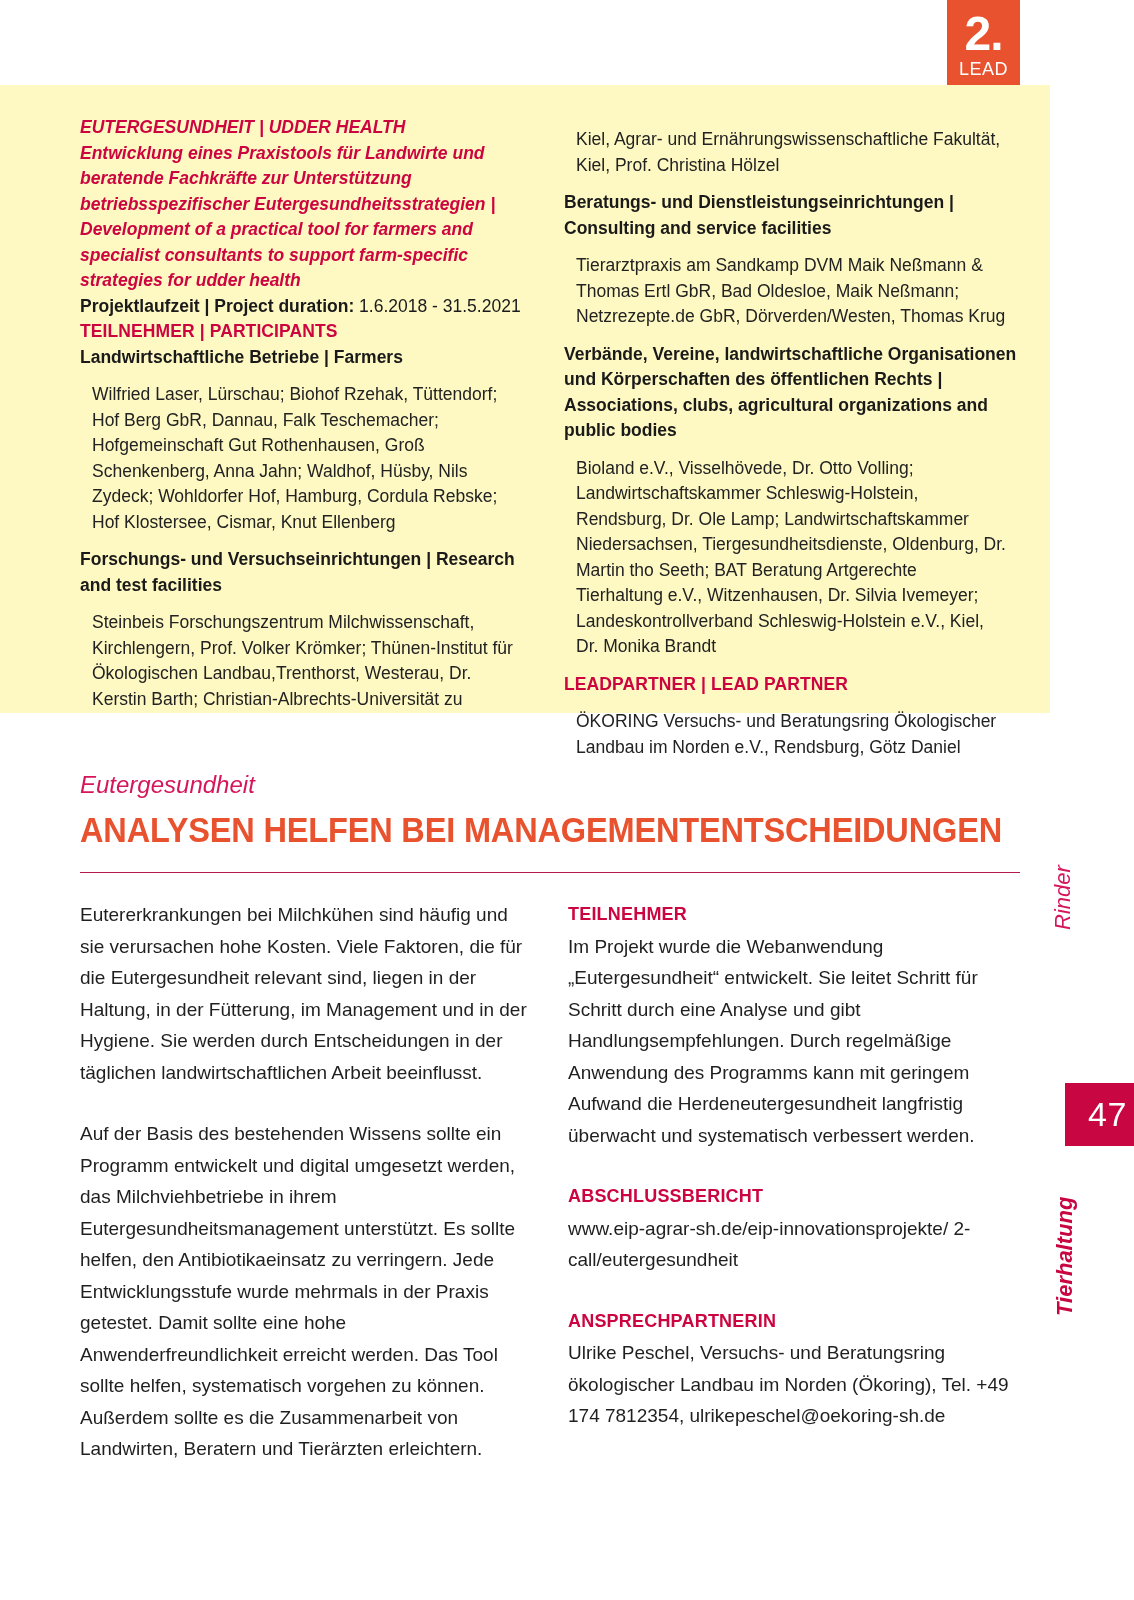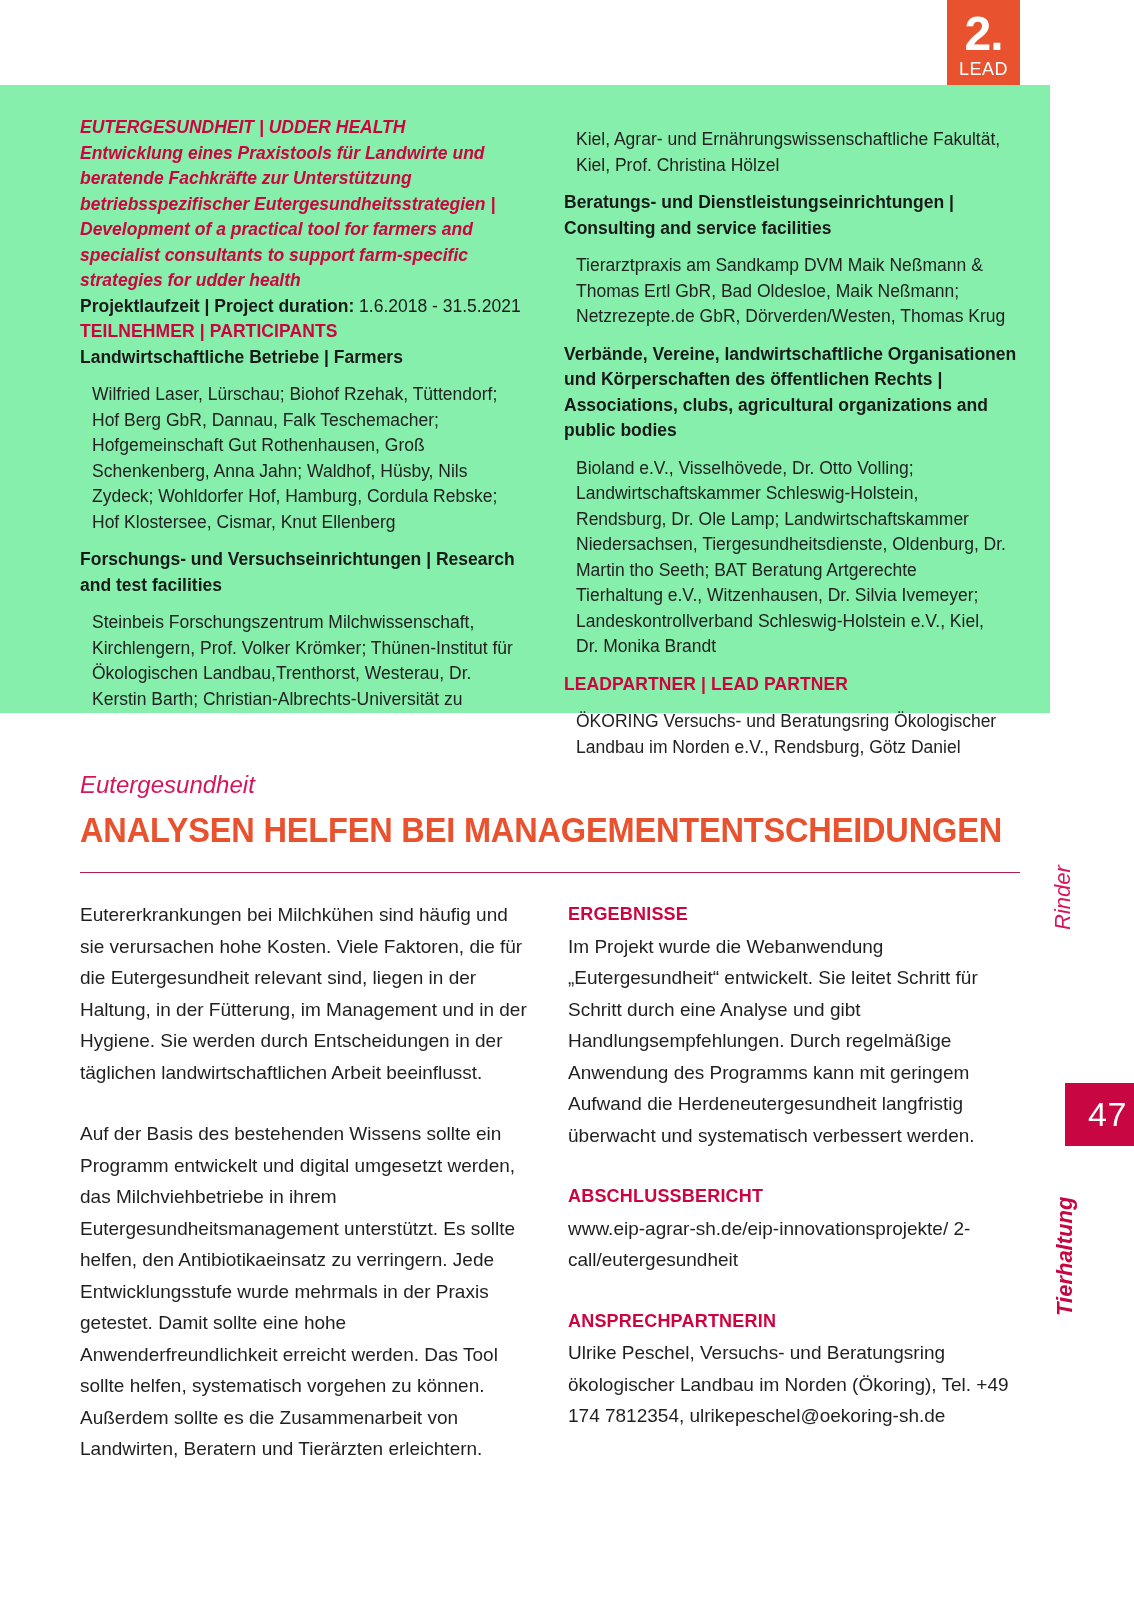--- a/index.html
+++ b/index.html
@@ -43,21 +43,21 @@
     letter-spacing: 0.5px;
   }
 
   
   #info-panel {
     position: absolute;
     left: 0;
     top: 85px;
     width: 1050px;
     height: 628px;
-    background: #86efac;
+    background: #fef9c3;
   }
   #info-panel .cols {
     position: absolute;
     left: 80px;
     top: 30px;
     width: 940px;
     display: flex;
     gap: 28px;
   }
   #info-panel .col {
@@ -251,21 +251,21 @@
   <div id="headline-rule"></div>
 
   <div id="article-cols">
 
     <div class="col">
       <p class="art-p">Eutererkrankungen bei Milchkühen sind häufig und sie verursachen hohe Kosten. Viele Faktoren, die für die Eutergesundheit relevant sind, liegen in der Haltung, in der Fütterung, im Management und in der Hygiene. Sie werden durch Entscheidungen in der täglichen landwirtschaftlichen Arbeit beeinflusst.</p>
       <p class="art-p">Auf der Basis des bestehenden Wissens sollte ein Programm entwickelt und digital umgesetzt werden, das Milchviehbetriebe in ihrem Eutergesundheitsmanagement unterstützt. Es sollte helfen, den Antibiotikaeinsatz zu verringern. Jede Entwicklungsstufe wurde mehrmals in der Praxis getestet. Damit sollte eine hohe Anwenderfreundlichkeit erreicht werden. Das Tool sollte helfen, systematisch vorgehen zu können. Außerdem sollte es die Zusammenarbeit von Landwirten, Beratern und Tierärzten erleichtern.</p>
     </div>
 
     <div class="col">
-      <p class="art-head">ERGEBNISSE</p>
+      <p class="art-head">TEILNEHMER</p>
       <p class="art-p">Im Projekt wurde die Webanwendung „Eutergesundheit“ entwickelt. Sie leitet Schritt für Schritt durch eine Analyse und gibt Handlungsempfehlungen. Durch regelmäßige Anwendung des Programms kann mit geringem Aufwand die Herdeneutergesundheit langfristig überwacht und systematisch verbessert werden.</p>
       <p class="art-head">ABSCHLUSSBERICHT</p>
       <p class="art-p">www.eip-agrar-sh.de/eip-innovationsprojekte/ 2-call/eutergesundheit</p>
       <p class="art-head">ANSPRECHPARTNERIN</p>
       <p class="art-p">Ulrike Peschel, Versuchs- und Beratungsring ökologischer Landbau im Norden (Ökoring), Tel. +49 174 7812354, ulrikepeschel@oekoring-sh.de</p>
     </div>
 
   </div>
 </div>
 

